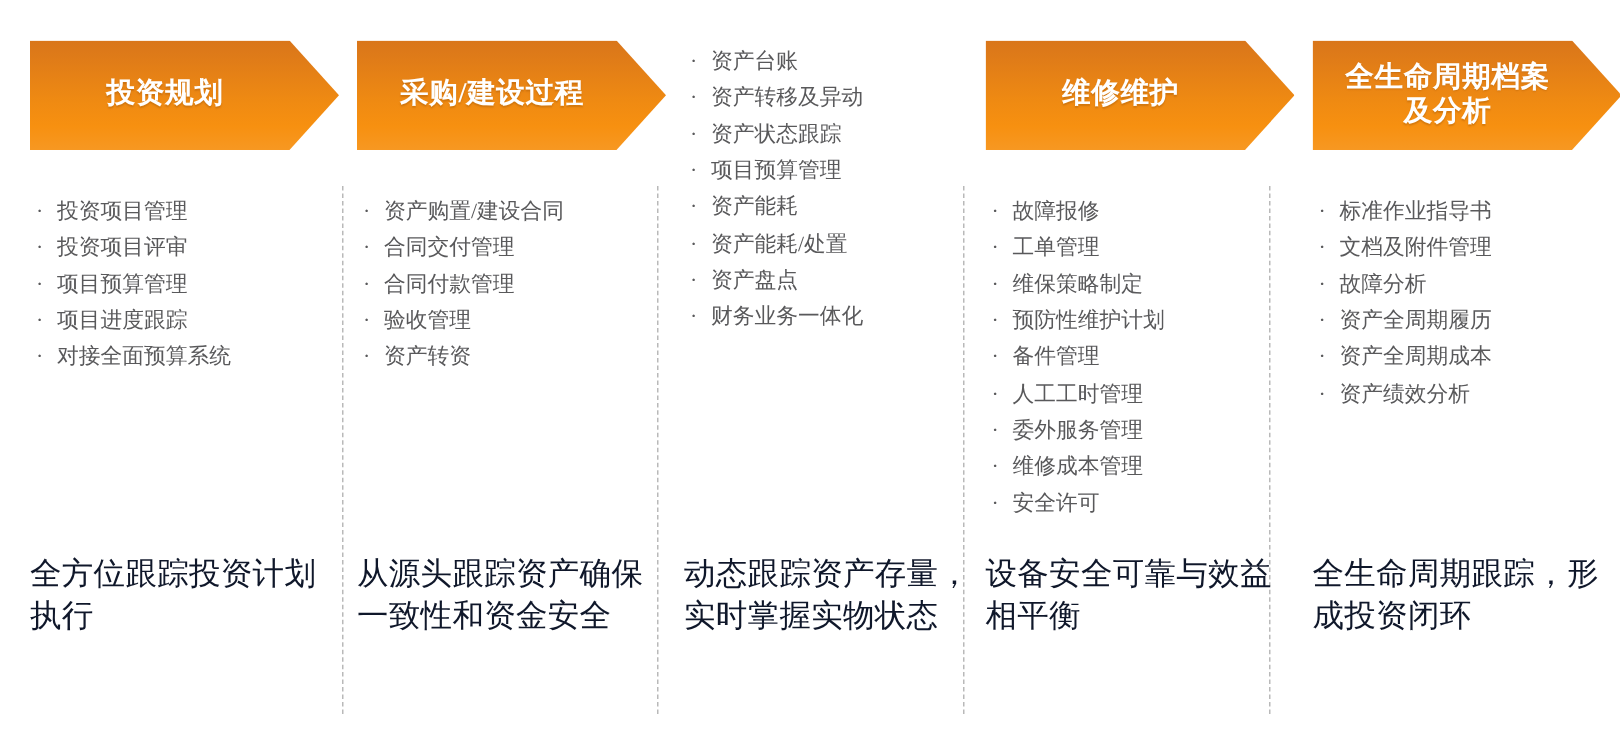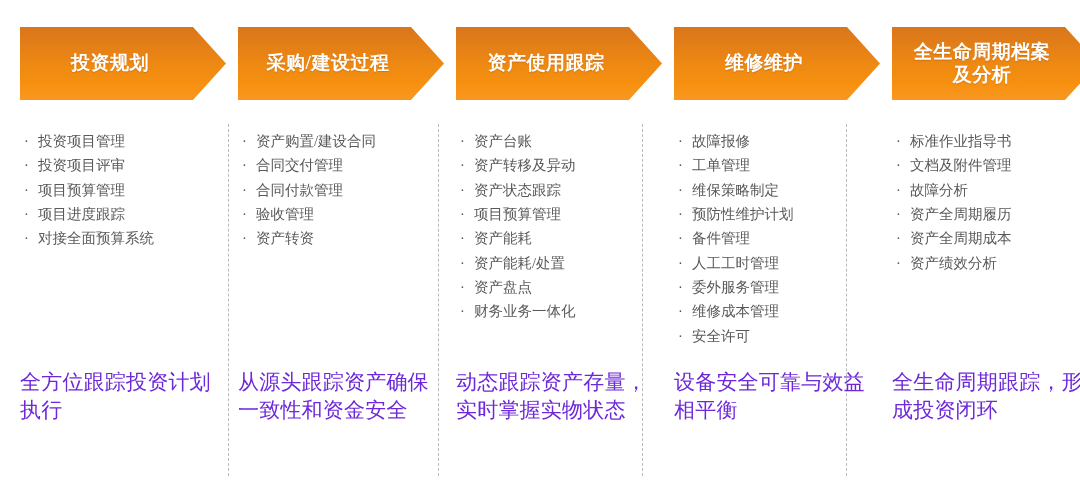--- a/index.html
+++ b/index.html
@@ -105,21 +105,21 @@
   .bullet-text {
     flex: 1 1 auto;
   }
 
   
   .summary {
     position: absolute;
     left: 0;
     top: 368px;
     width: 200px;
-    color: #6d28d9;
+    color: #0f172a;
     font-size: 21px;
     line-height: 1.34;
     letter-spacing: 0.2px;
   }
 </style>
 </head>
 <body>
 
 <div id="board">
 
@@ -182,23 +182,20 @@
         </li>
         <li class="bullet-item">
           <span class="bullet-dot">·</span>
           <span class="bullet-text">资产转资</span>
         </li>
       </ul>
       <div class="summary">从源头跟踪资产确保一致性和资金安全</div>
     </div>
 
     <div class="column">
-      <div class="arrow">
-        <span class="arrow-label">资产使用跟踪</span>
-      </div>
       <ul class="bullets">
         <li class="bullet-item">
           <span class="bullet-dot">·</span>
           <span class="bullet-text">资产台账</span>
         </li>
         <li class="bullet-item">
           <span class="bullet-dot">·</span>
           <span class="bullet-text">资产转移及异动</span>
         </li>
         <li class="bullet-item">

